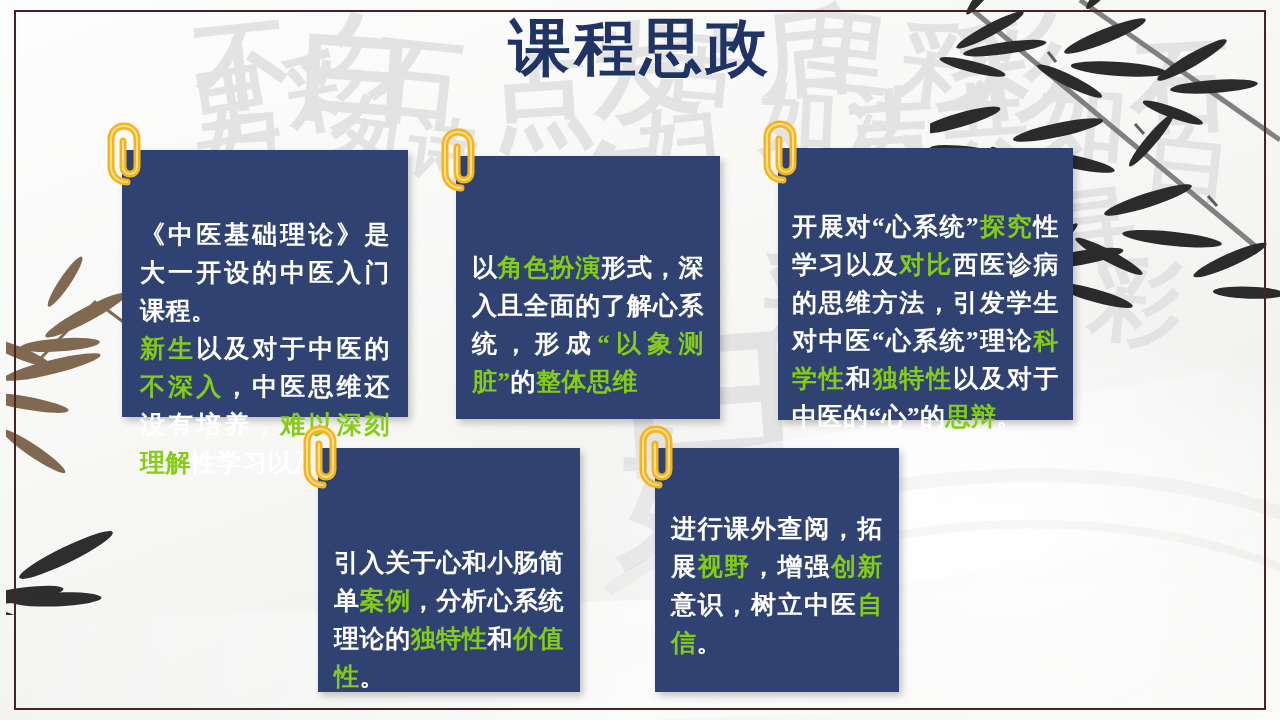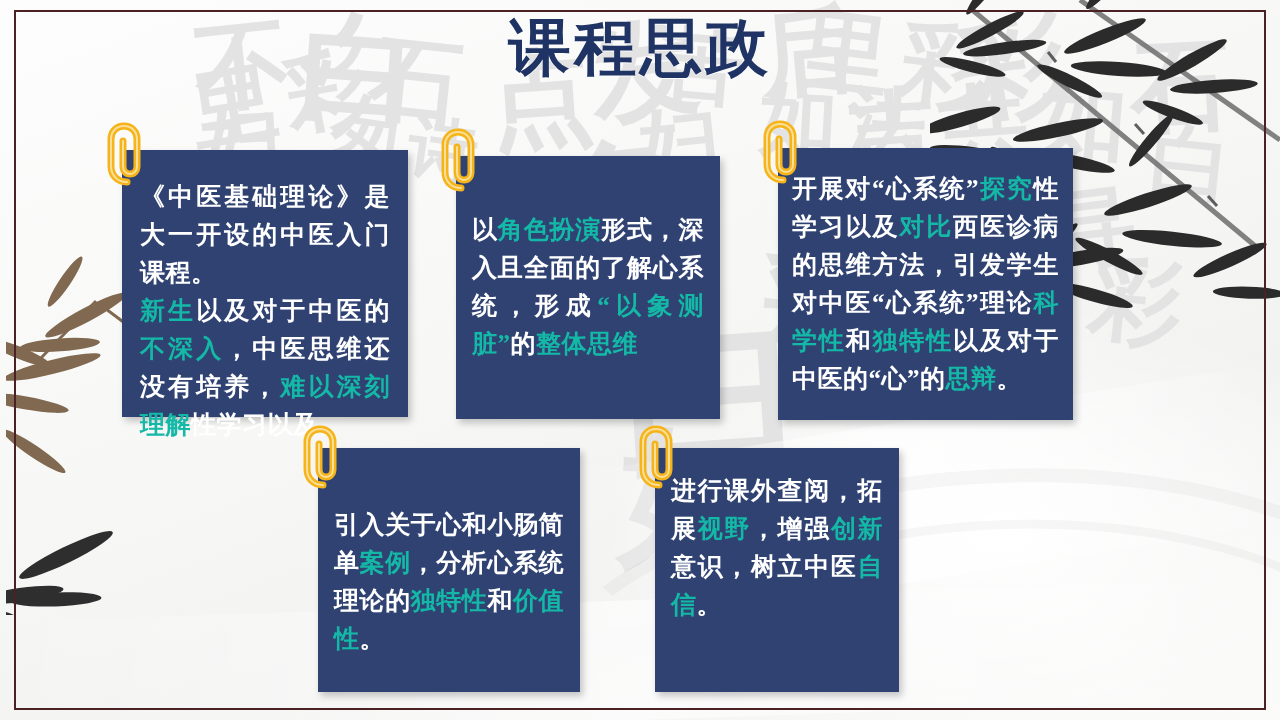--- a/index.html
+++ b/index.html
@@ -70,22 +70,23 @@
   .card .body{
     color:#ffffff;
     font-family:"Liberation Serif","DejaVu Serif",serif;
     font-size:25px;
     line-height:1.52;
     letter-spacing:.02em;
     font-weight:700;
     text-align:justify;
     text-justify:inter-ideograph;
     word-break:break-all;
-  }
-  .hl{color:#14b8a6;}
+    margin-top:38px;
+  }
+  .hl{color:#84cc16;}
   .clip{
     position:absolute;z-index:22;
     width:46px;height:64px;
   }
   .clip svg{display:block;width:46px;height:64px;}
 </style>
 </head>
 <body>
 
 <div id="slide">

